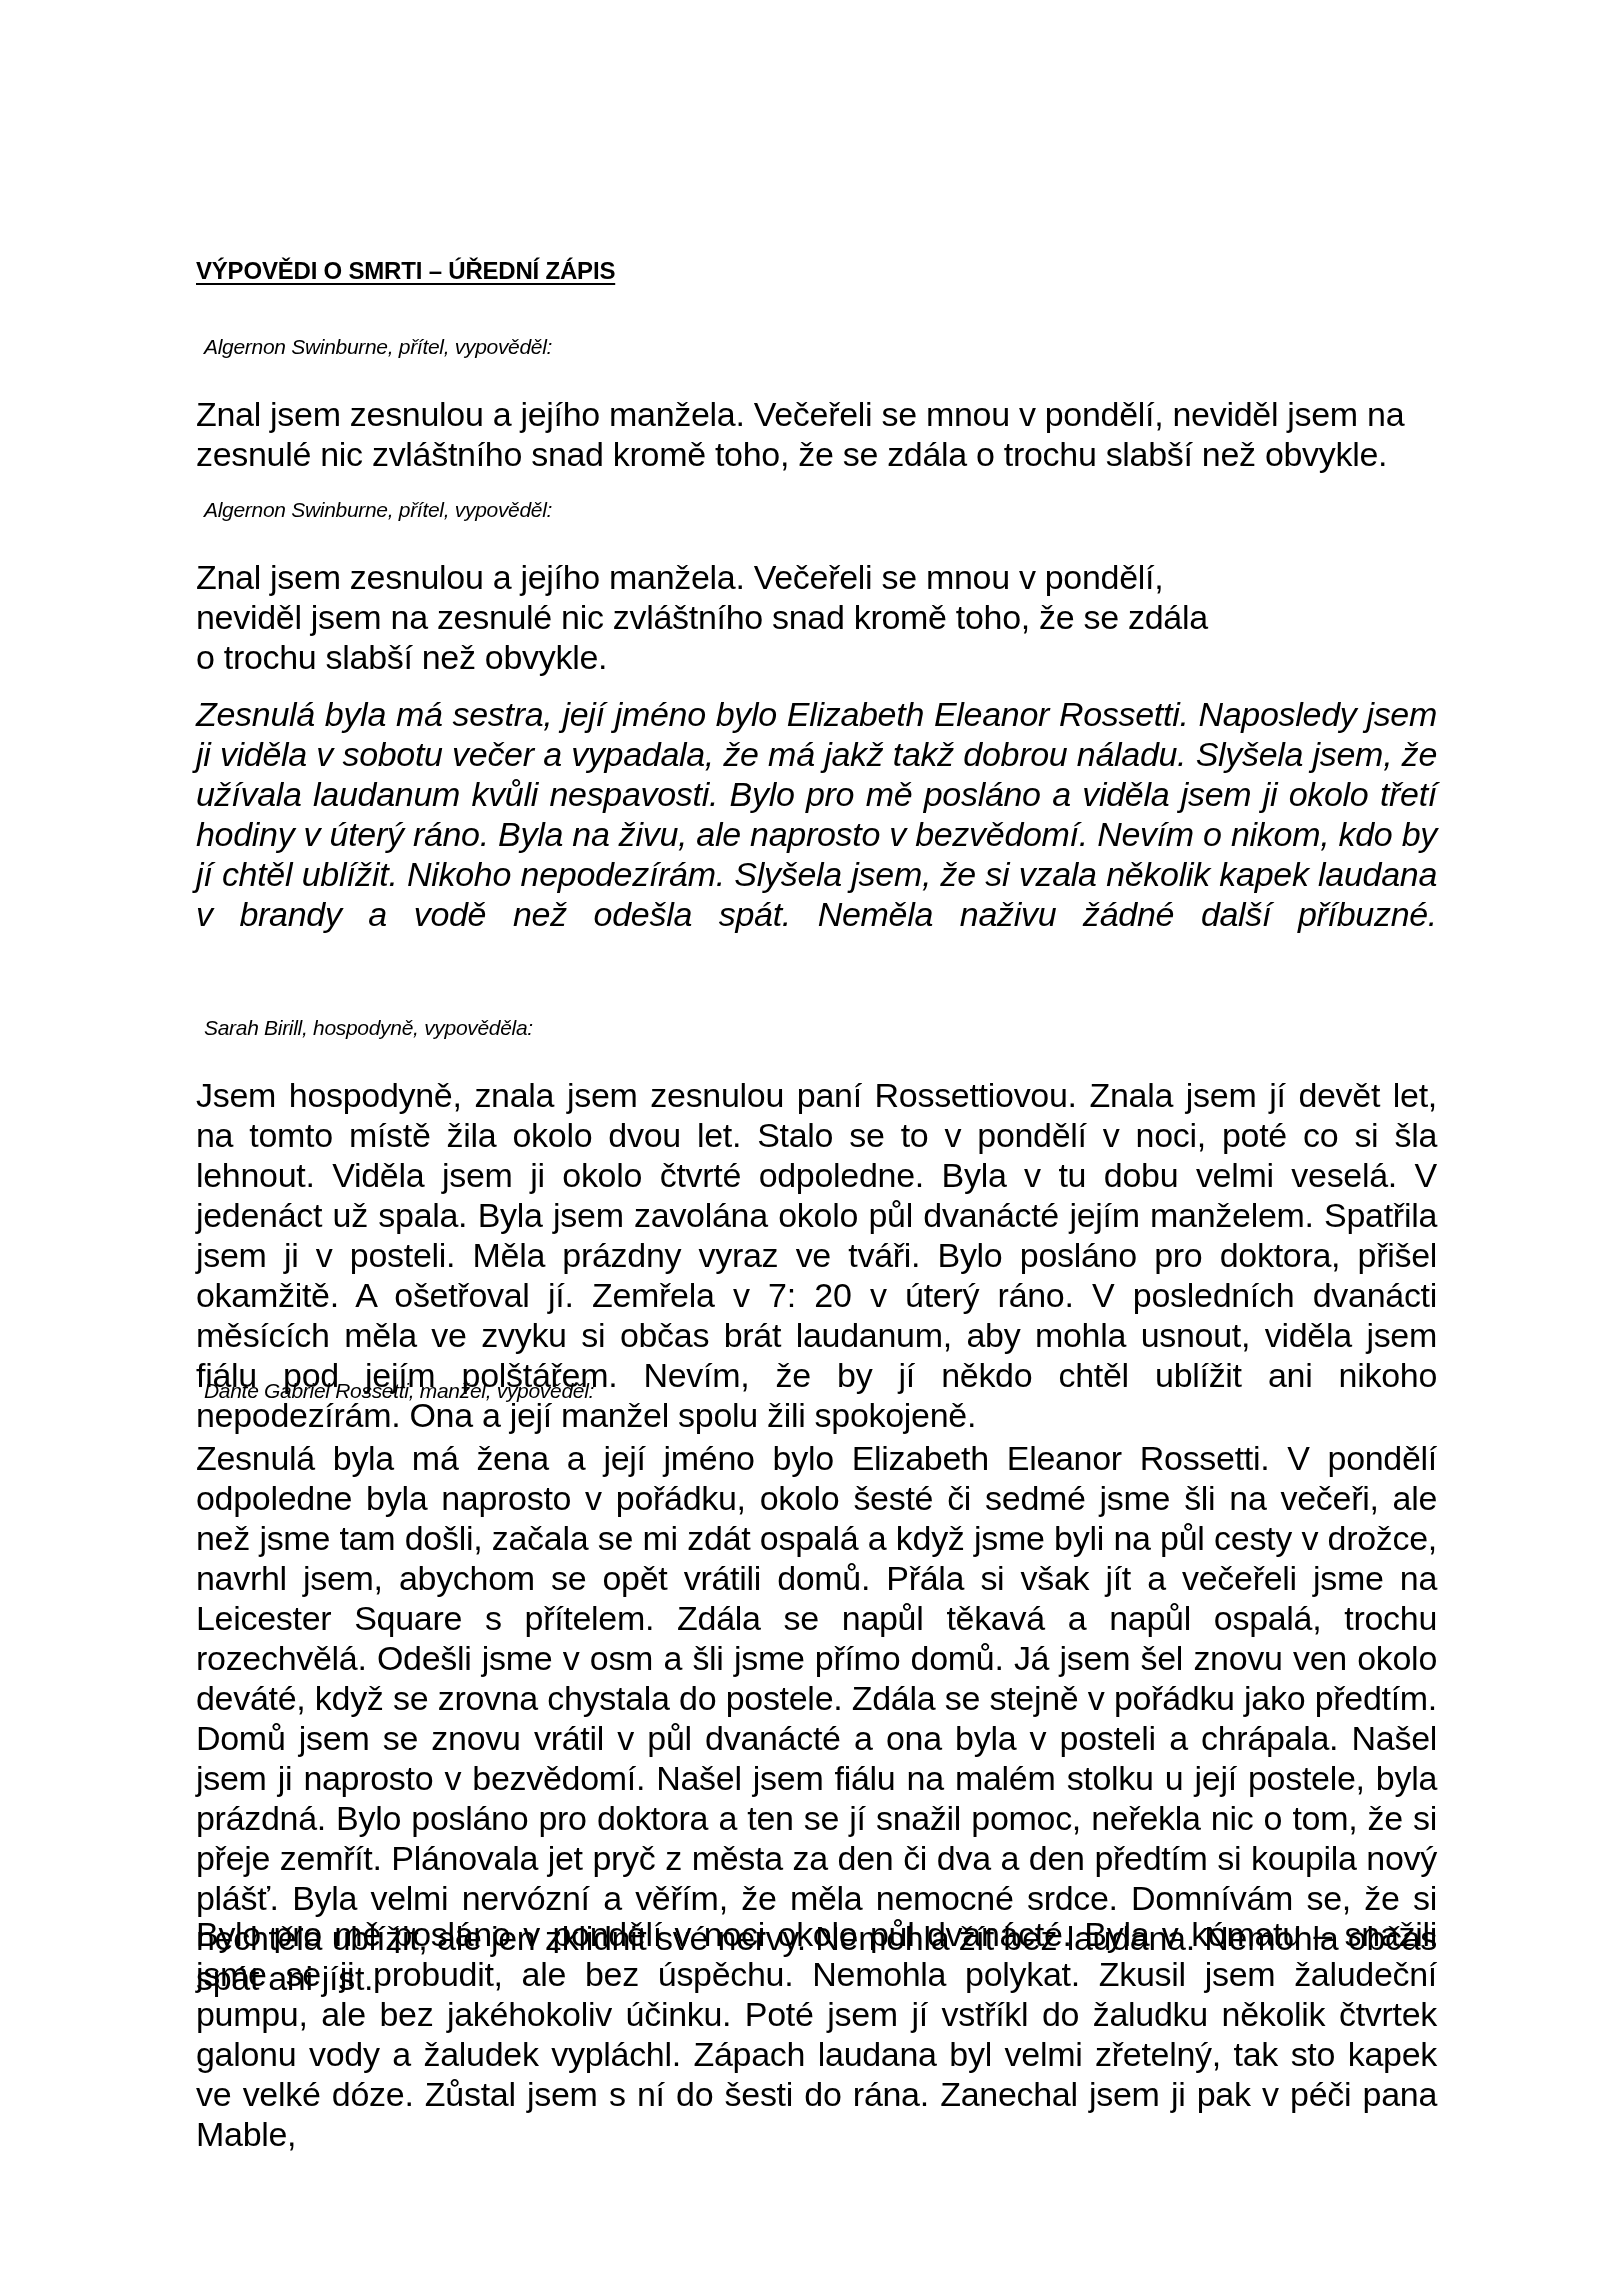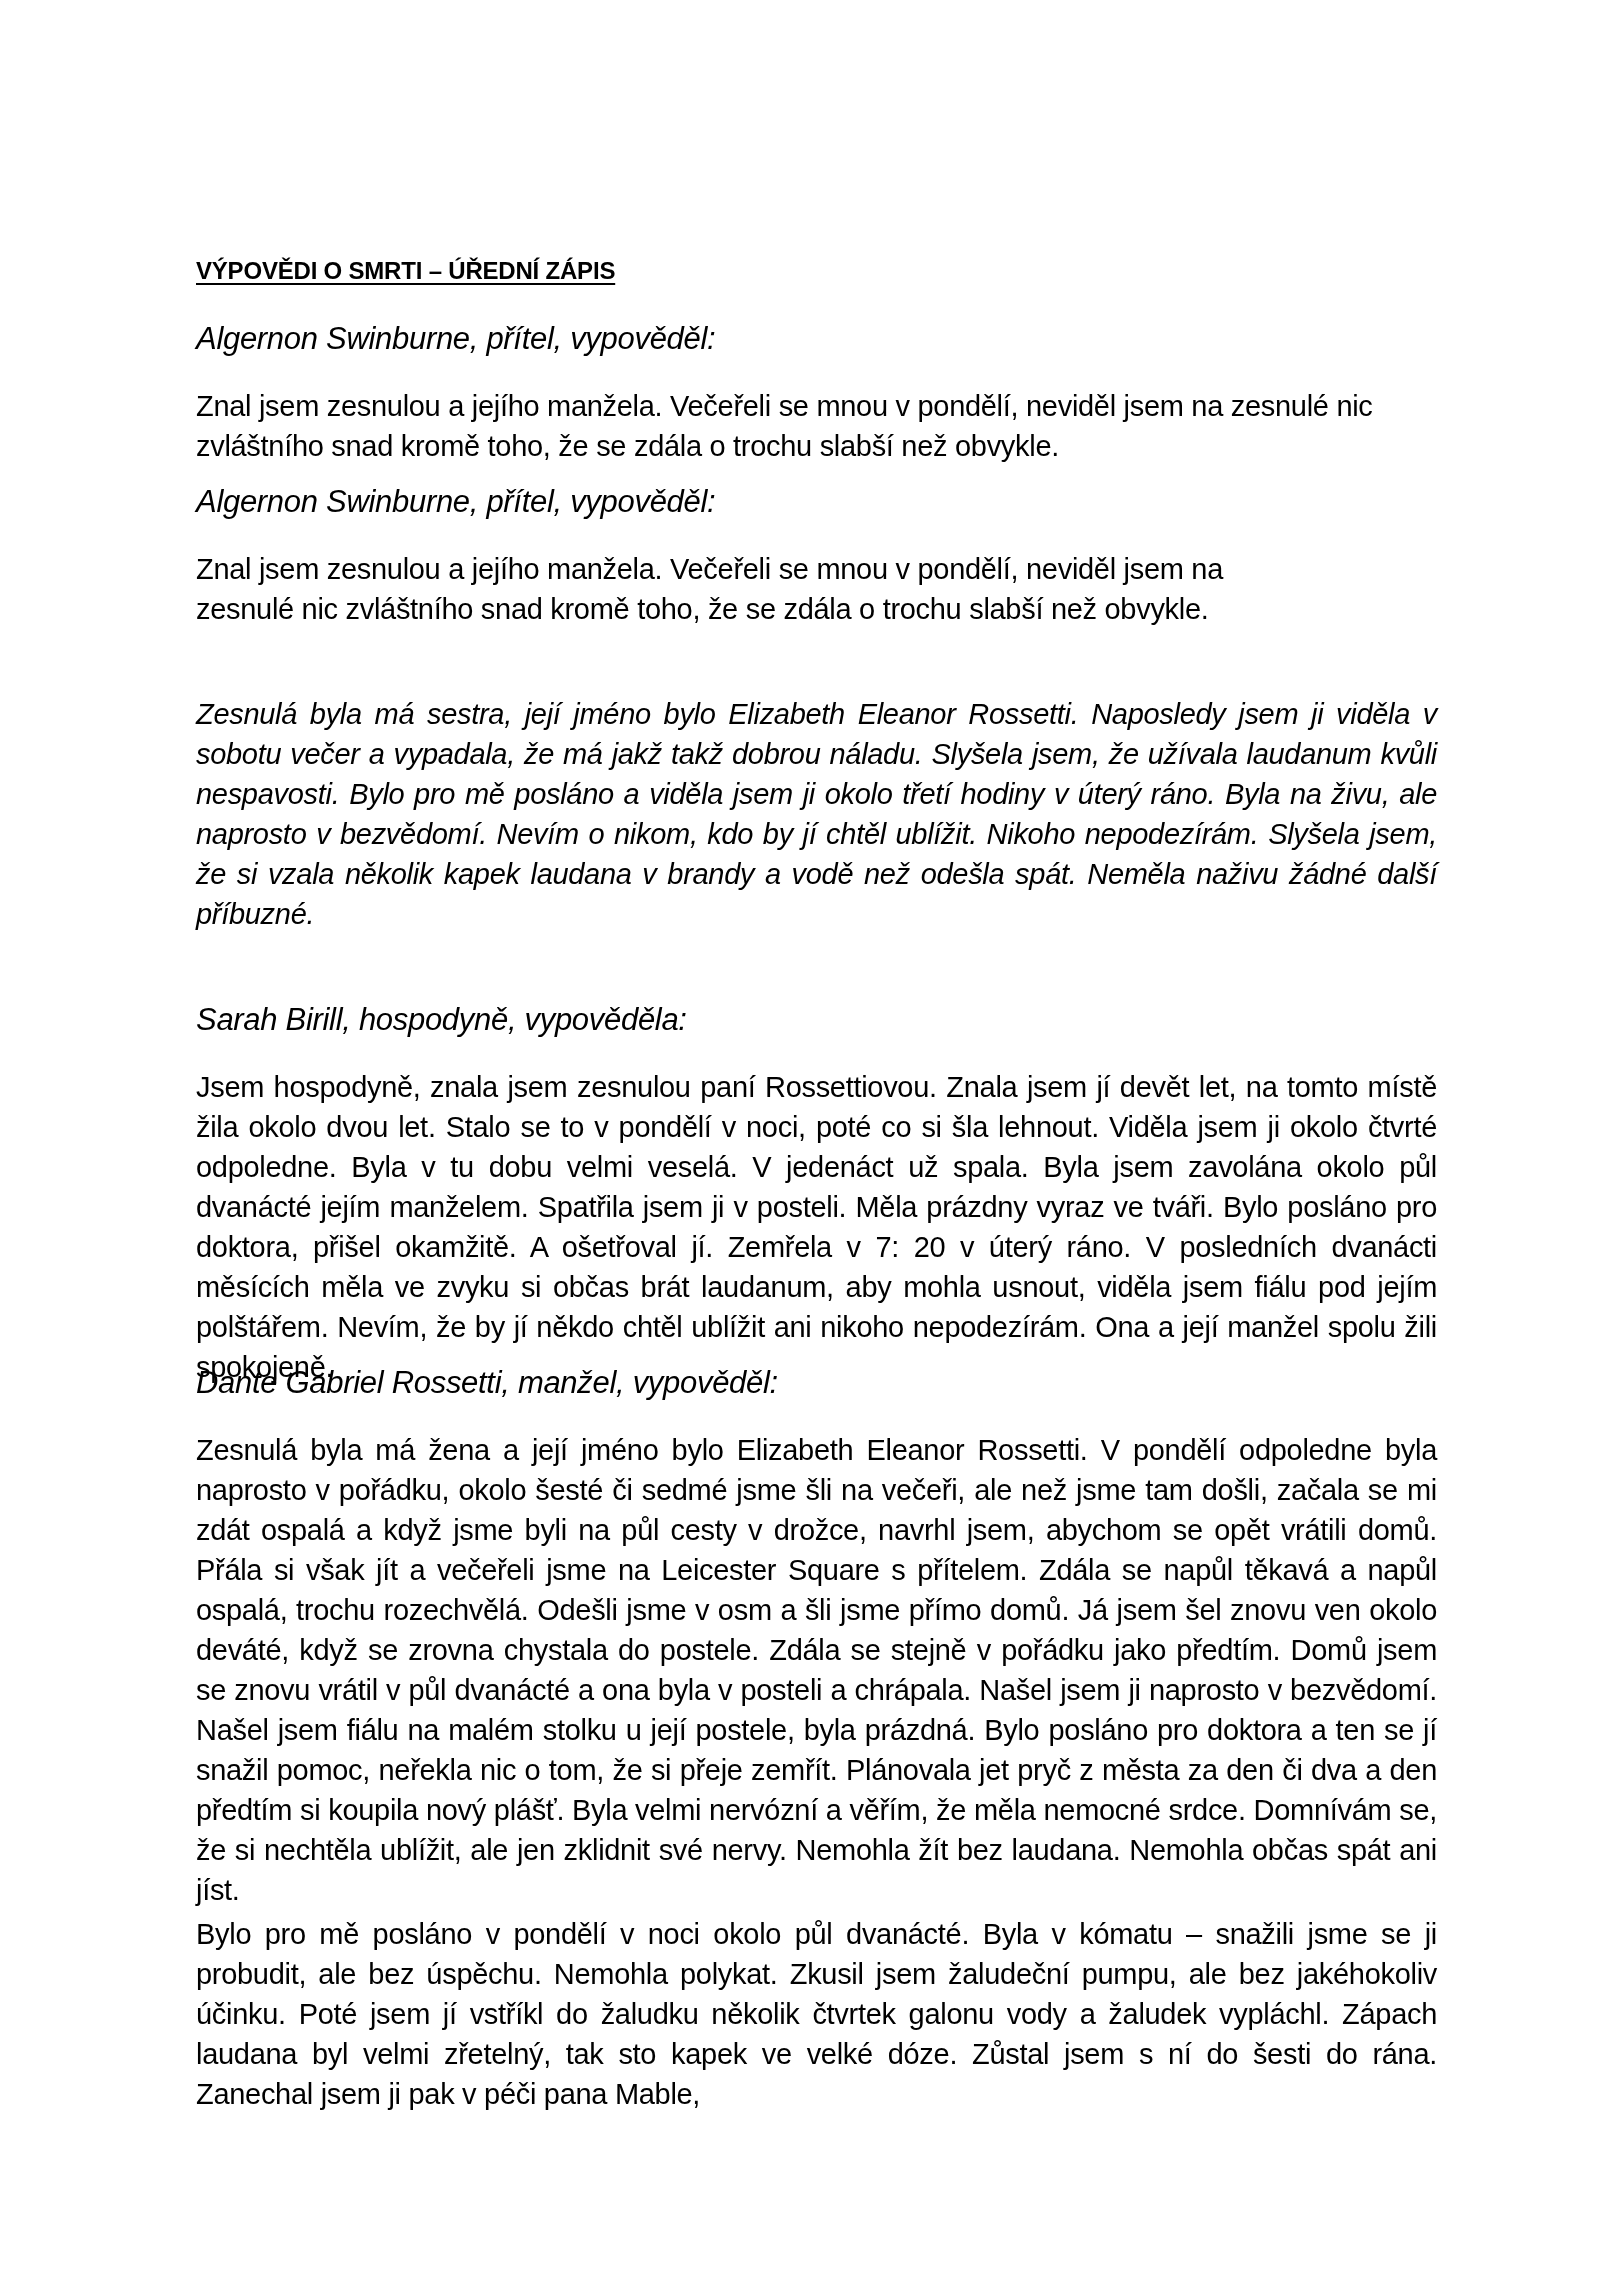--- a/index.html
+++ b/index.html
@@ -9,22 +9,22 @@
     color: #000000;
   }
   .page { position: absolute; left: 196px; top: 0; width: 1241px; }
   .title {
     position: absolute; top: 257px; left: 0; width: 100%;
     font-weight: bold; font-size: 24px;
     letter-spacing: -0.2px;
   }
   .title span { text-decoration: underline; text-underline-offset: 3.9px; text-decoration-thickness: 2px; }
   .block { position: absolute; left: 0; width: 1241px; }
-  .speaker { font-style: italic; font-size: 31px; line-height: 39px; letter-spacing: -0.3px; margin: 0; }
-  .para { font-size: 29px; line-height: 40px; margin: 0; letter-spacing: -0.3px; }
+  .speaker { font-style: italic; font-size: 21px; line-height: 39px; letter-spacing: -0.3px; margin: 8px; }
+  .para { font-size: 34px; line-height: 40px; margin: 0; letter-spacing: -0.3px; }
   .justify { text-align: justify; text-align-last: left; }
   .justify-last { text-align: justify; text-align-last: justify; font-style: italic; }
 </style>
 </head>
 <body>
 
 <div class="page">
 
   <div class="title">
     <span>VÝPOVĚDI O SMRTI – ÚŘEDNÍ ZÁPIS</span>

